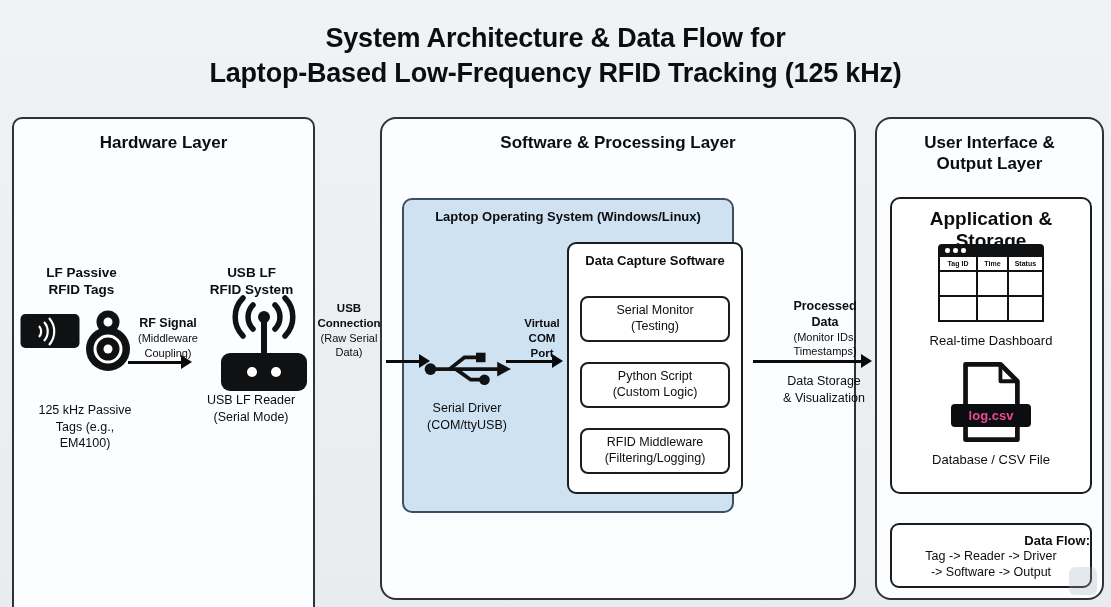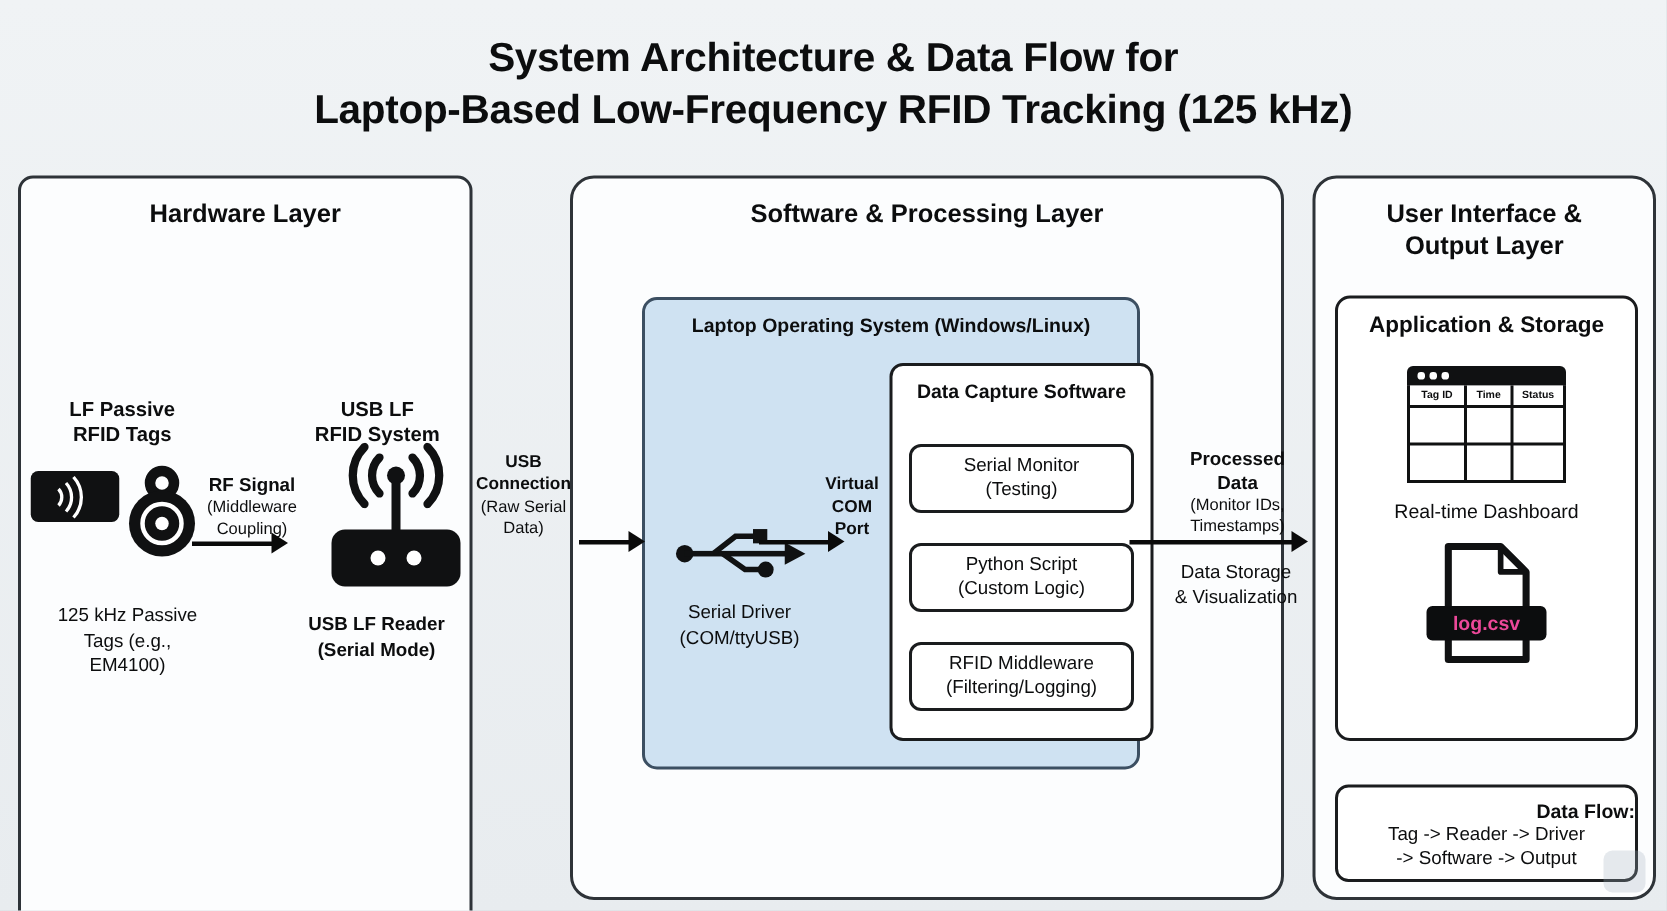--- a/index.html
+++ b/index.html
@@ -86,35 +86,35 @@
         <path d="M34 10 A 17 17 0 0 0 34 34" stroke="#101112" stroke-width="5.5" fill="none" stroke-linecap="round"></path>
         <path d="M24 3 A 27 27 0 0 0 24 41" stroke="#101112" stroke-width="5.5" fill="none" stroke-linecap="round"></path>
         <path d="M56 10 A 17 17 0 0 1 56 34" stroke="#101112" stroke-width="5.5" fill="none" stroke-linecap="round"></path>
         <path d="M66 3 A 27 27 0 0 1 66 41" stroke="#101112" stroke-width="5.5" fill="none" stroke-linecap="round"></path>
         <rect x="2" y="58" width="86" height="38" rx="9" fill="#101112"></rect>
         <circle cx="33" cy="77" r="5" fill="#fff"></circle>
         <circle cx="57" cy="77" r="5" fill="#fff"></circle>
       </svg>
     </div>
 
-    <div class="abs ctr pre cap" style="left:172px;top:289px;width:130px;font-weight:bold;">USB LF Reader
+    <div class="abs ctr pre cap" style="left:172px;top:273px;width:130px;">USB LF Reader
 (Serial Mode)</div>
   </div>
 
   <div class="abs ctr" style="left:314px;top:301px;width:70px;">
     <div class="pre lbl-sm-b">USB
 Connection</div>
     <div class="pre lbl-sm">(Raw Serial
 Data)</div>
   </div>
 
   <div class="panel" style="left:380px;top:117px;width:476px;height:483px;">
     <div class="panel-header">Software &amp; Processing Layer</div>
 
-    <div class="bluebox" style="left:20px;top:79px;width:332px;height:315px;margin-left:26px;">
+    <div class="bluebox" style="left:20px;top:79px;width:332px;height:315px;">
       <div class="boxhdr">Laptop Operating System (Windows/Linux)</div>
 
       <div class="abs" style="left:18px;top:141px;">
         <svg width="90" height="52" viewBox="0 0 170 96">
           <circle cx="16" cy="52" r="11" fill="#101112"></circle>
           <rect x="16" y="48.5" width="130" height="7" fill="#101112"></rect>
           <polygon points="142,38 168,52 142,66" fill="#101112"></polygon>
           <path d="M52 52 L80 30 L106 30" stroke="#101112" stroke-width="7" fill="none"></path>
           <rect x="102" y="21" width="18" height="18" fill="#101112"></rect>
           <path d="M64 52 L92 72 L112 72" stroke="#101112" stroke-width="7" fill="none"></path>
@@ -148,21 +148,21 @@
     </div>
     <div class="abs ctr pre cap" style="left:388px;top:254px;width:108px;">Data Storage
 &amp; Visualization</div>
   </div>
 
   <div class="panel" style="left:875px;top:117px;width:229px;height:483px;">
     <div class="panel-header pre">User Interface &amp;
 Output Layer</div>
 
     <div class="wbox" style="left:13px;top:78px;width:202px;height:297px;border-radius:10px;">
-      <div class="boxhdr" style="font-size:15px;">Application &amp; Storage</div>
+      <div class="boxhdr" style="font-size:19px;">Application &amp; Storage</div>
 
       <div class="table-icon" style="left:46px;top:45px;">
         <div class="ti-top">
             <i></i>
             <i></i>
             <i></i>
           </div>
         <div class="ti-grid">
           <div class="ti-h">Tag ID</div>
           <div class="ti-h">Time</div>
@@ -179,20 +179,21 @@
       <div class="abs ctr cap" style="left:0;top:133px;width:100%;font-size:13px;">Real-time Dashboard</div>
 
       <div class="csv-icon" style="left:44px;top:160px;">
         <svg width="66" height="86" viewBox="0 0 70 88">
           <path d="M8 4 H45 L63 22 V84 H8 Z" fill="#ffffff" stroke="#101112" stroke-width="5" stroke-linejoin="round"></path>
           <path d="M45 4 V22 H63" fill="none" stroke="#101112" stroke-width="4" stroke-linejoin="round"></path>
         </svg>
         <div class="csv-banner">log.csv</div>
       </div>
 
+      <div class="abs ctr cap" style="left:0;top:252px;width:100%;font-size:13px;">Database / CSV File</div>
     </div>
 
     <div class="wbox ctr" style="left:13px;top:404px;width:202px;height:65px;border-radius:9px;padding-top:8px;">
       <div style="font-size:13px;font-weight:700;text-align:right;">Data Flow:</div>
       <div class="pre" style="font-size:12.5px;line-height:1.3;">Tag -&gt; Reader -&gt; Driver
 -&gt; Software -&gt; Output</div>
     </div>
   </div>
 
   <div class="arrow" style="left:128px;top:355px;width:64px;z-index:3;">

